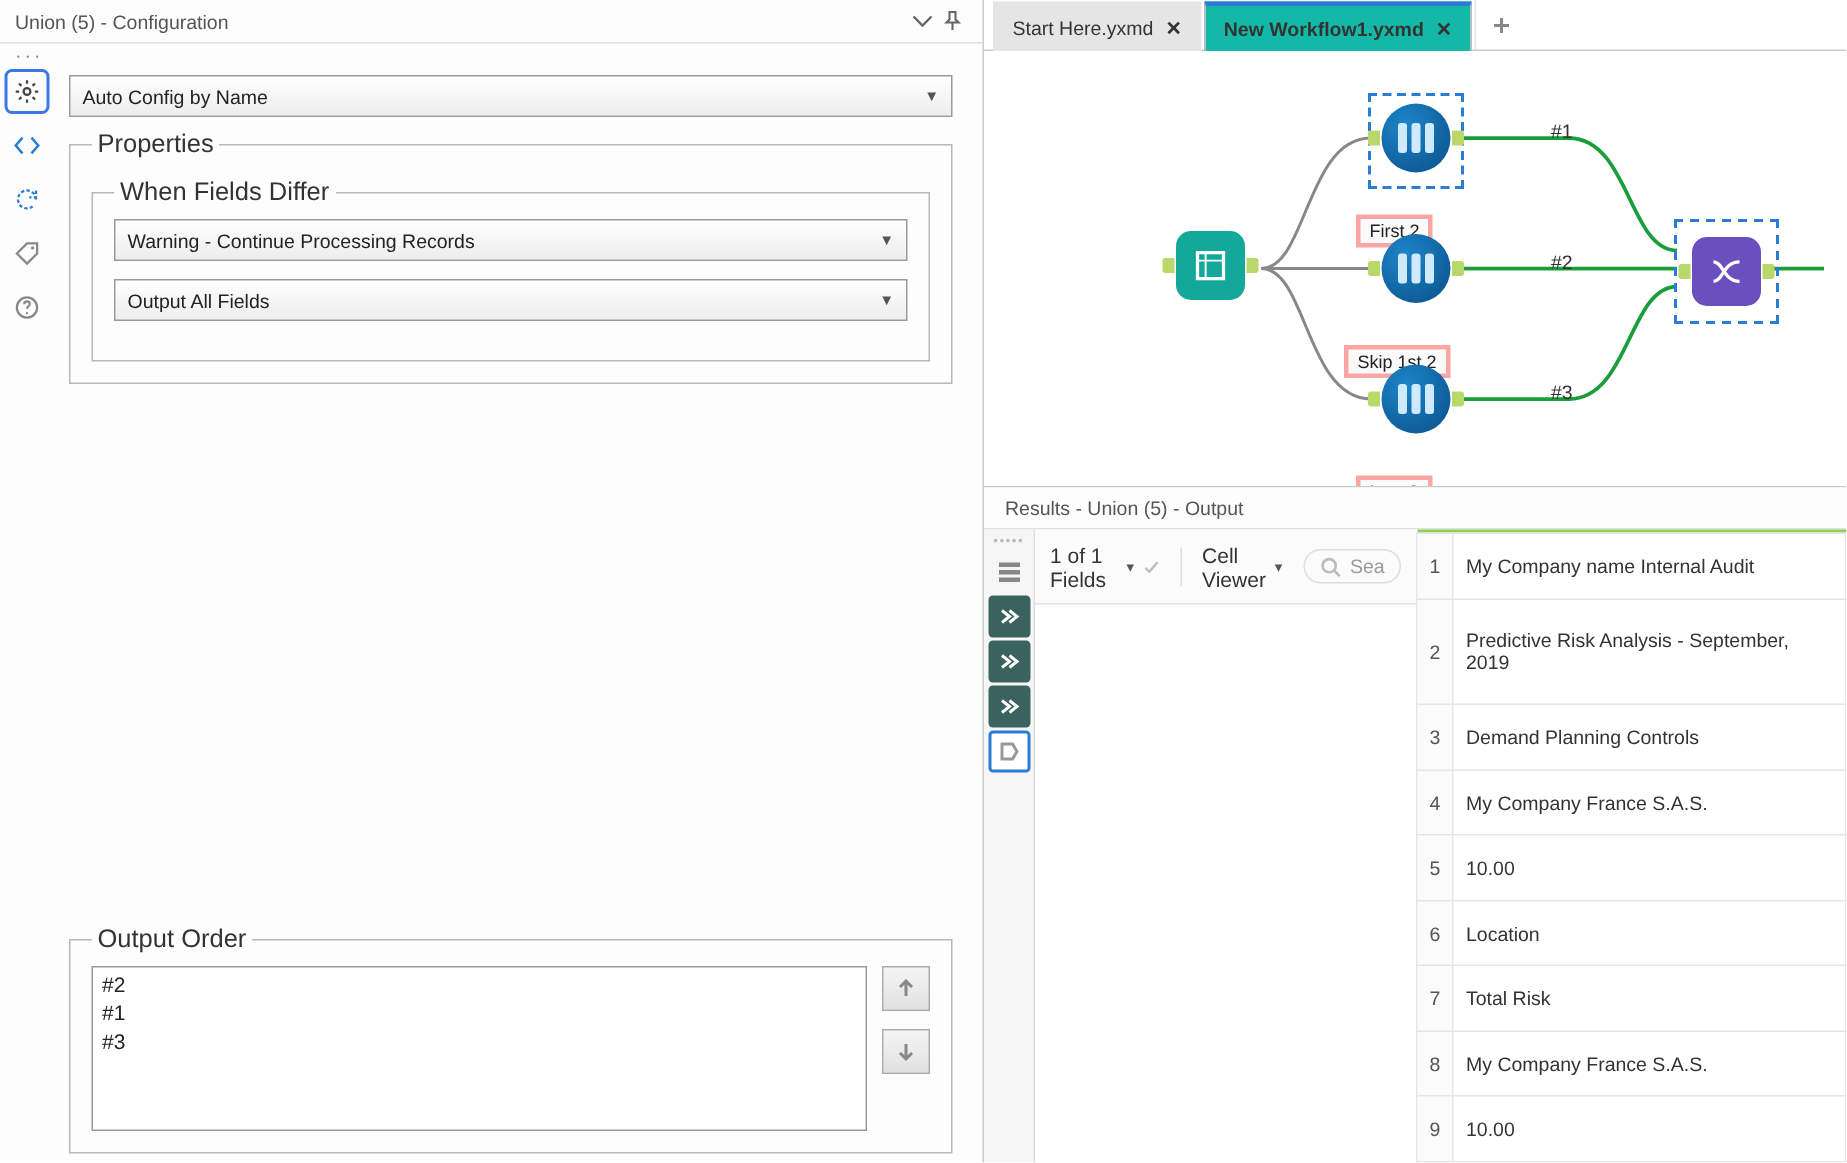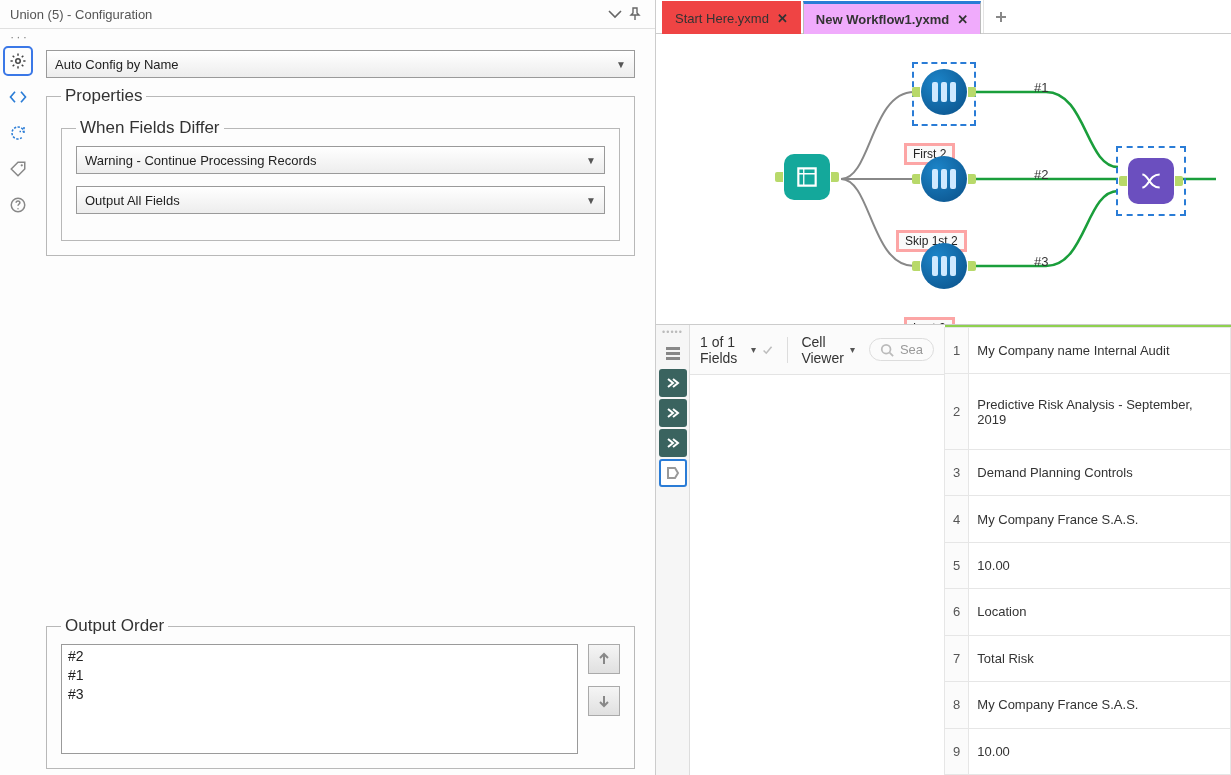--- a/index.html
+++ b/index.html
@@ -82,24 +82,24 @@
   
   .right-pane {
     flex:1; display:flex; flex-direction:column; background:#fff;
   }
 
   
   .tab-row { display:flex; align-items:stretch; height:34px; border-bottom:1px solid #ccc; padding-left:6px;}
   .tab {
     display:flex; align-items:center; gap:8px; padding:0 12px;
     border:1px solid transparent; border-bottom:none; margin-right:2px;
-    color:#333; position:relative; top:1px; background:#ef4444;
+    color:#333; position:relative; top:1px; background:#e5e5e5;
   }
   .tab.active {
-    border-color:#bbb; background:#f0abfc; border-top:3px solid #2a7cd6; font-weight:600;text-align:right;
+    border-color:#bbb; background:#14b8a6; border-top:3px solid #2a7cd6; font-weight:600;text-align:right;
   }
   .tab .close-x { color:#333; font-weight:600; }
   .tab-add { width:34px; display:flex; align-items:center; justify-content:center; border-left:1px solid #e4e4e4;}
 
   
   .canvas { position:relative; height:290px; background:#fff; overflow:hidden;}
   .node {
     position:absolute; display:flex; flex-direction:column; align-items:center;
   }
   .tool-icon {
@@ -341,20 +341,21 @@
     <div class="node" style="left:472px; top:124px;">
       <div class="tool-icon" style="background:#6b4fbf;">
         <svg width="26" height="26" viewBox="0 0 24 24">
             <path d="M4 6c6 0 6 12 16 12M4 18c6 0 6-12 16-12" stroke="#fff" stroke-width="2" fill="none"></path>
           </svg>
       </div>
     </div>
   </div>
 
   <div class="results-pane">
+    <div class="results-header">Results - Union (5) - Output</div>
     <div class="results-body">
       <div class="res-sidebar">
         <div style="color:#bbb;font-size:9px;letter-spacing:1px;">•••••</div>
         <div class="res-sbtn" style="color:#888;">
           <svg width="18" height="18" viewBox="0 0 18 18">
               <rect x="2" y="3" width="14" height="3" fill="#888"></rect>
               <rect x="2" y="8" width="14" height="3" fill="#888"></rect>
               <rect x="2" y="13" width="14" height="3" fill="#888"></rect>
             </svg>
         </div>

